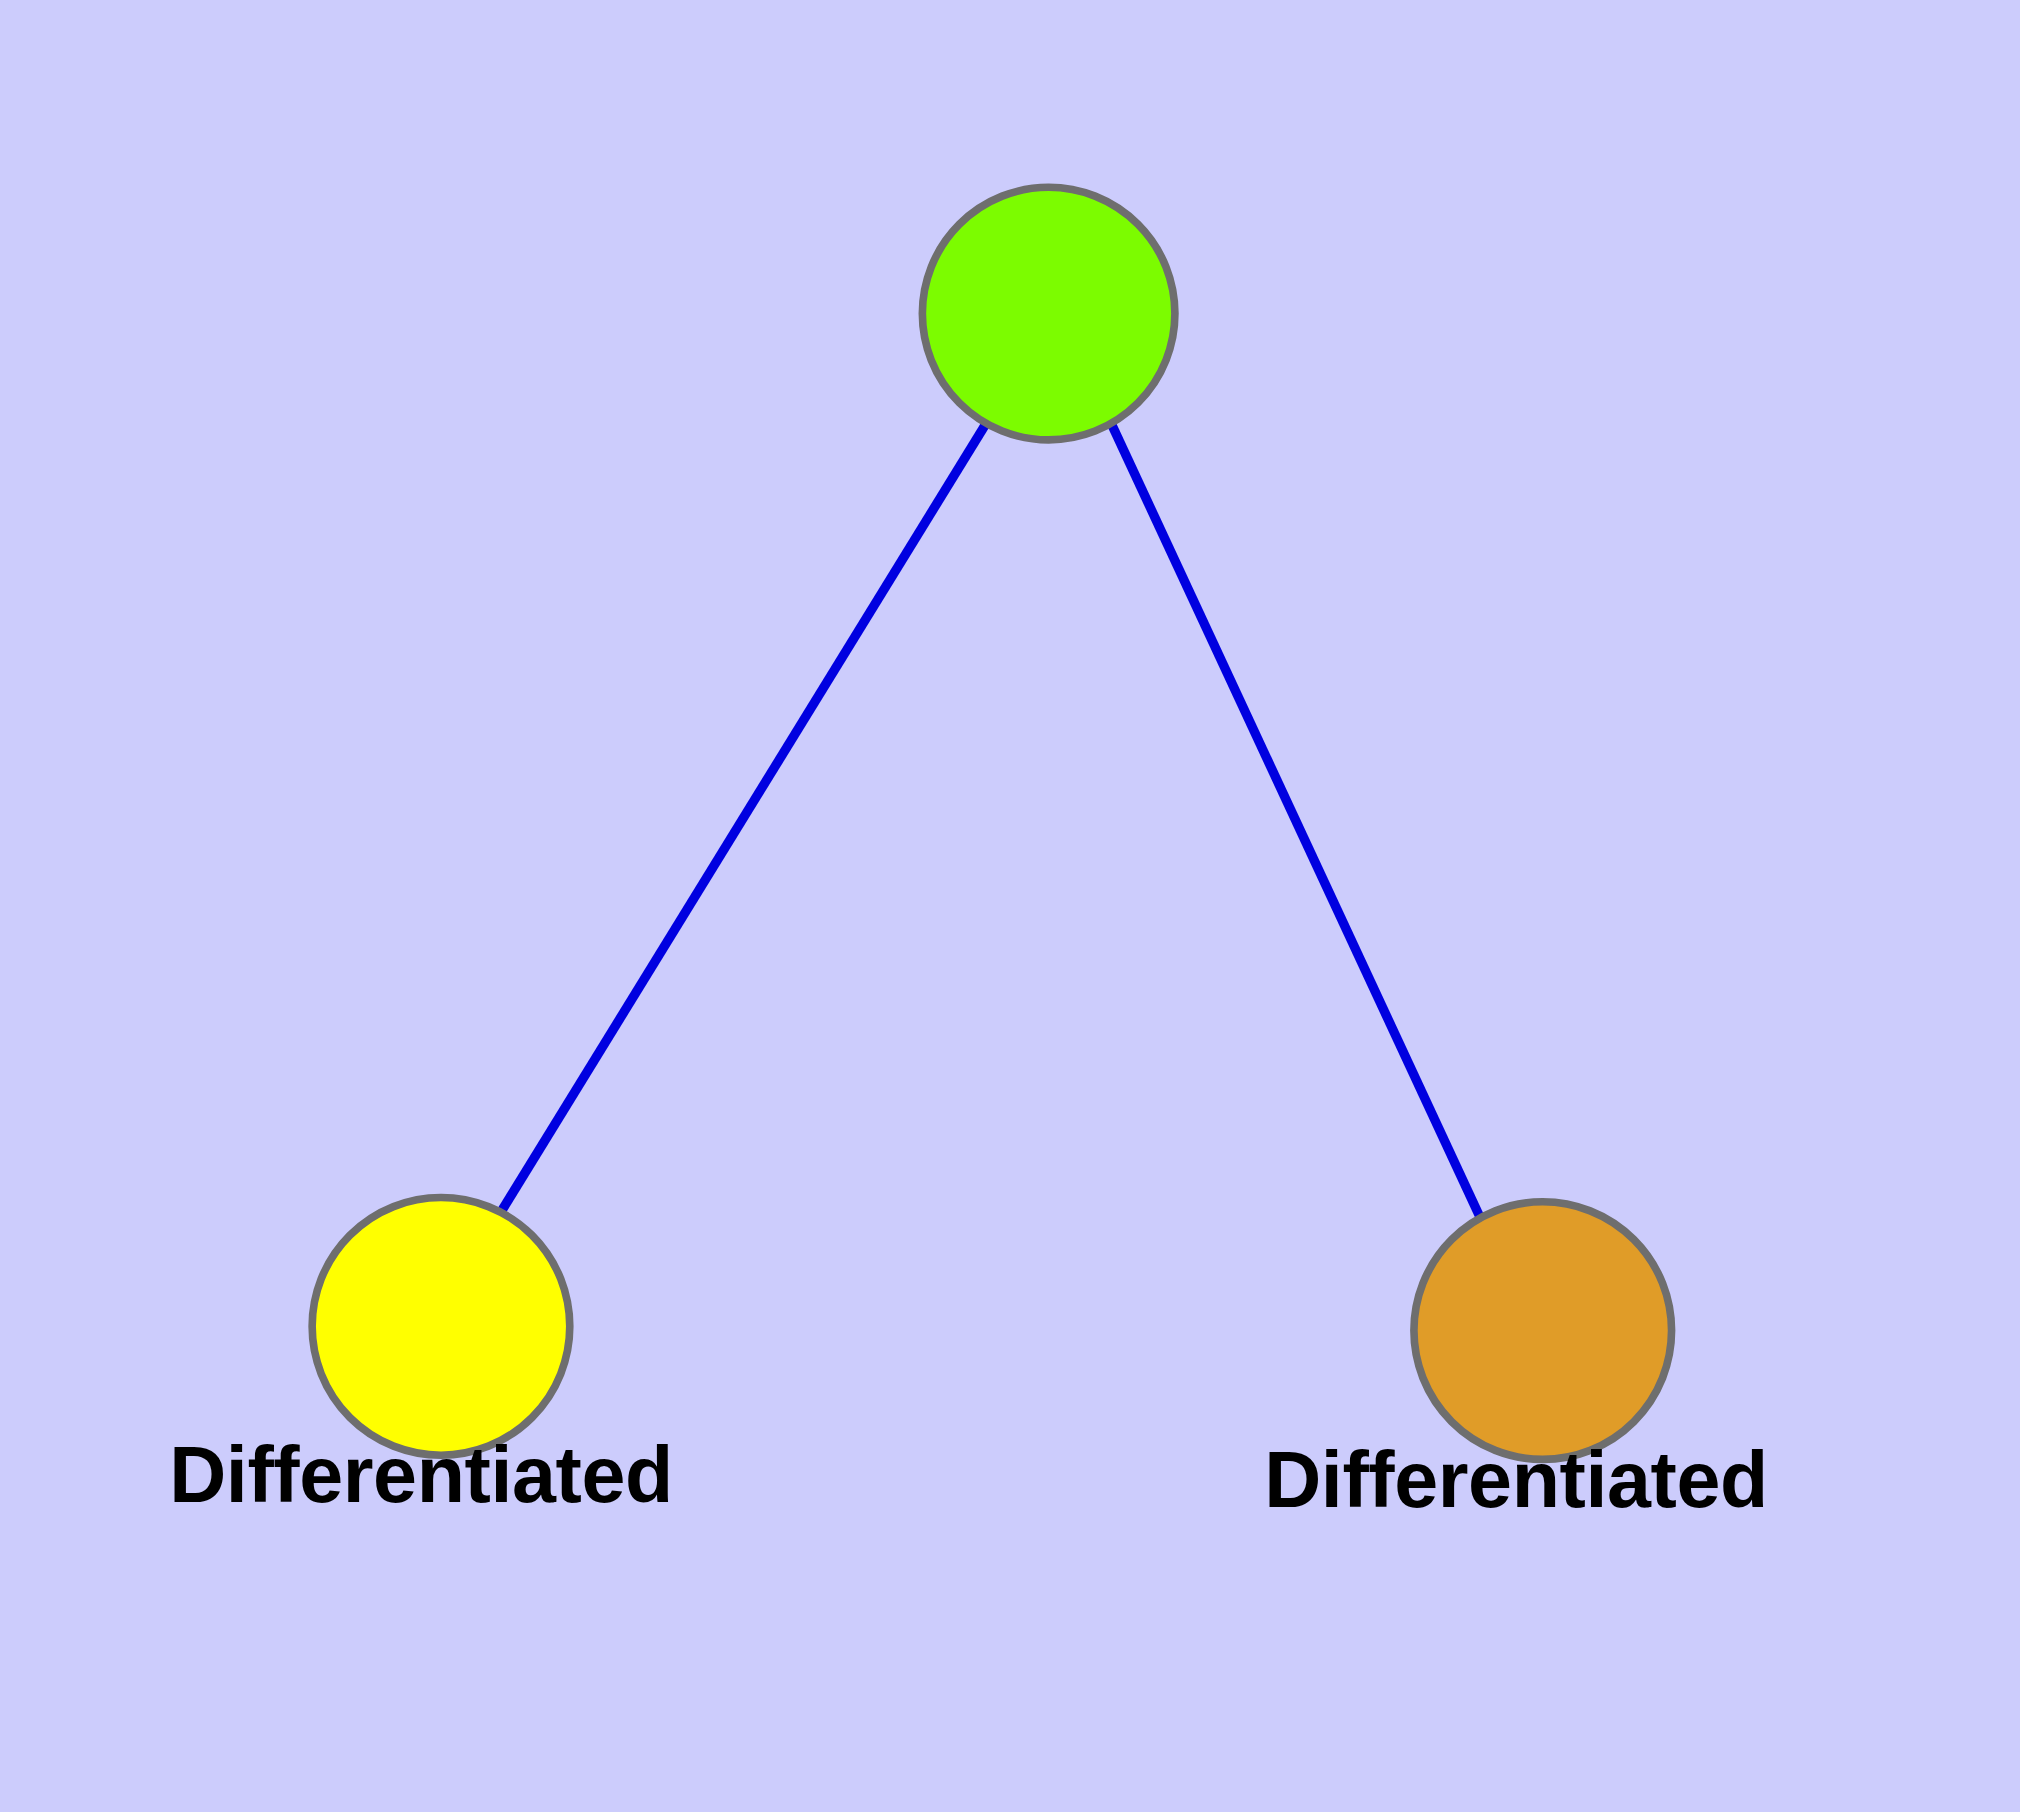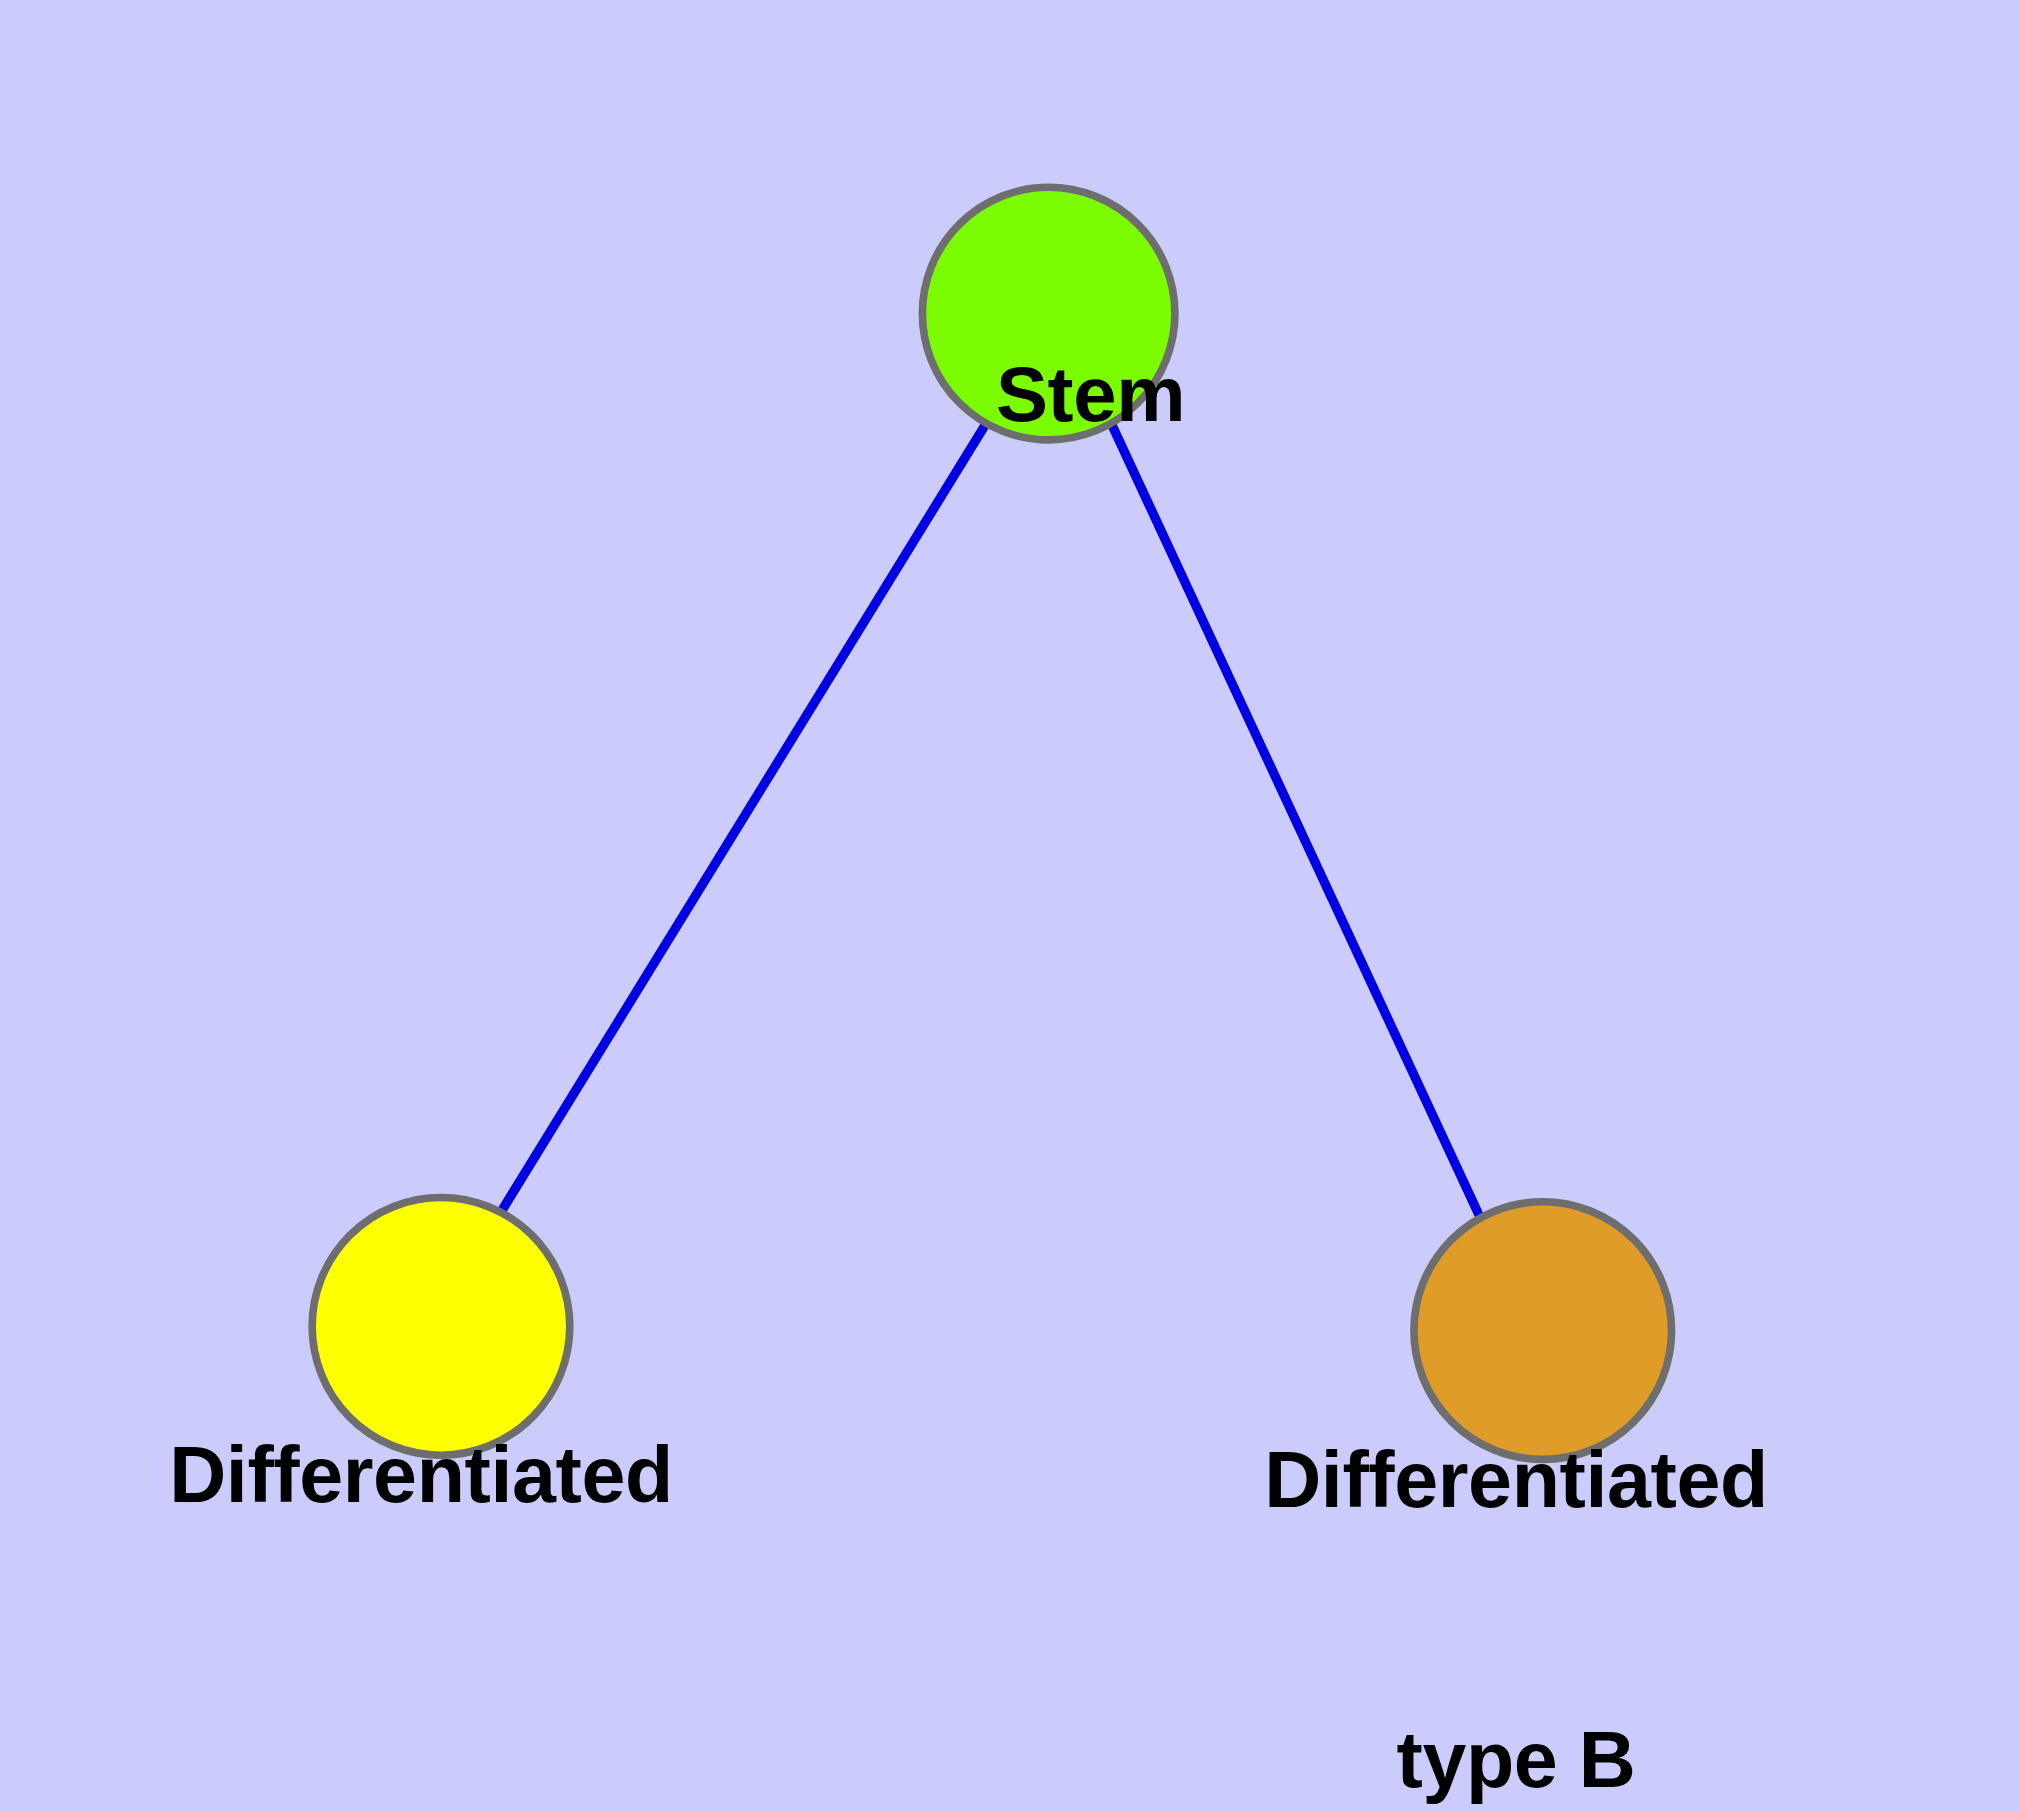--- a/index.html
+++ b/index.html
@@ -51,27 +51,23 @@
       <line x1="1311" y1="500" x2="1745" y2="1434" stroke="#0000e0" stroke-width="11" stroke-linecap="butt"></line>
     </g>
 
     <g>
       <circle cx="1237" cy="370" r="149" fill="#7cfc00" stroke="#6e6e6e" stroke-width="9"></circle>
       <circle cx="520" cy="1565" r="152" fill="#ffff00" stroke="#6e6e6e" stroke-width="9"></circle>
       <circle cx="1820" cy="1570" r="152" fill="#e09c28" stroke="#6e6e6e" stroke-width="9"></circle>
     </g>
   </svg>
 
-  <div class="node-label label-stem" style="left: 709px; top: 256px; width: 678px;">
-    <span>Stem</span>
-  </div>
 
   <div class="node-label label-leaf" style="left: 82px; top: 1242px; width: 678px;">
     <div>Differentiated</div>
   </div>
 
   <div class="node-label label-leaf" style="left: 1177px; top: 1247px; width: 678px;">
     <div>Differentiated</div>
-    <div>type B</div>
   </div>
 
 </div>
 
 
 </body></html>

